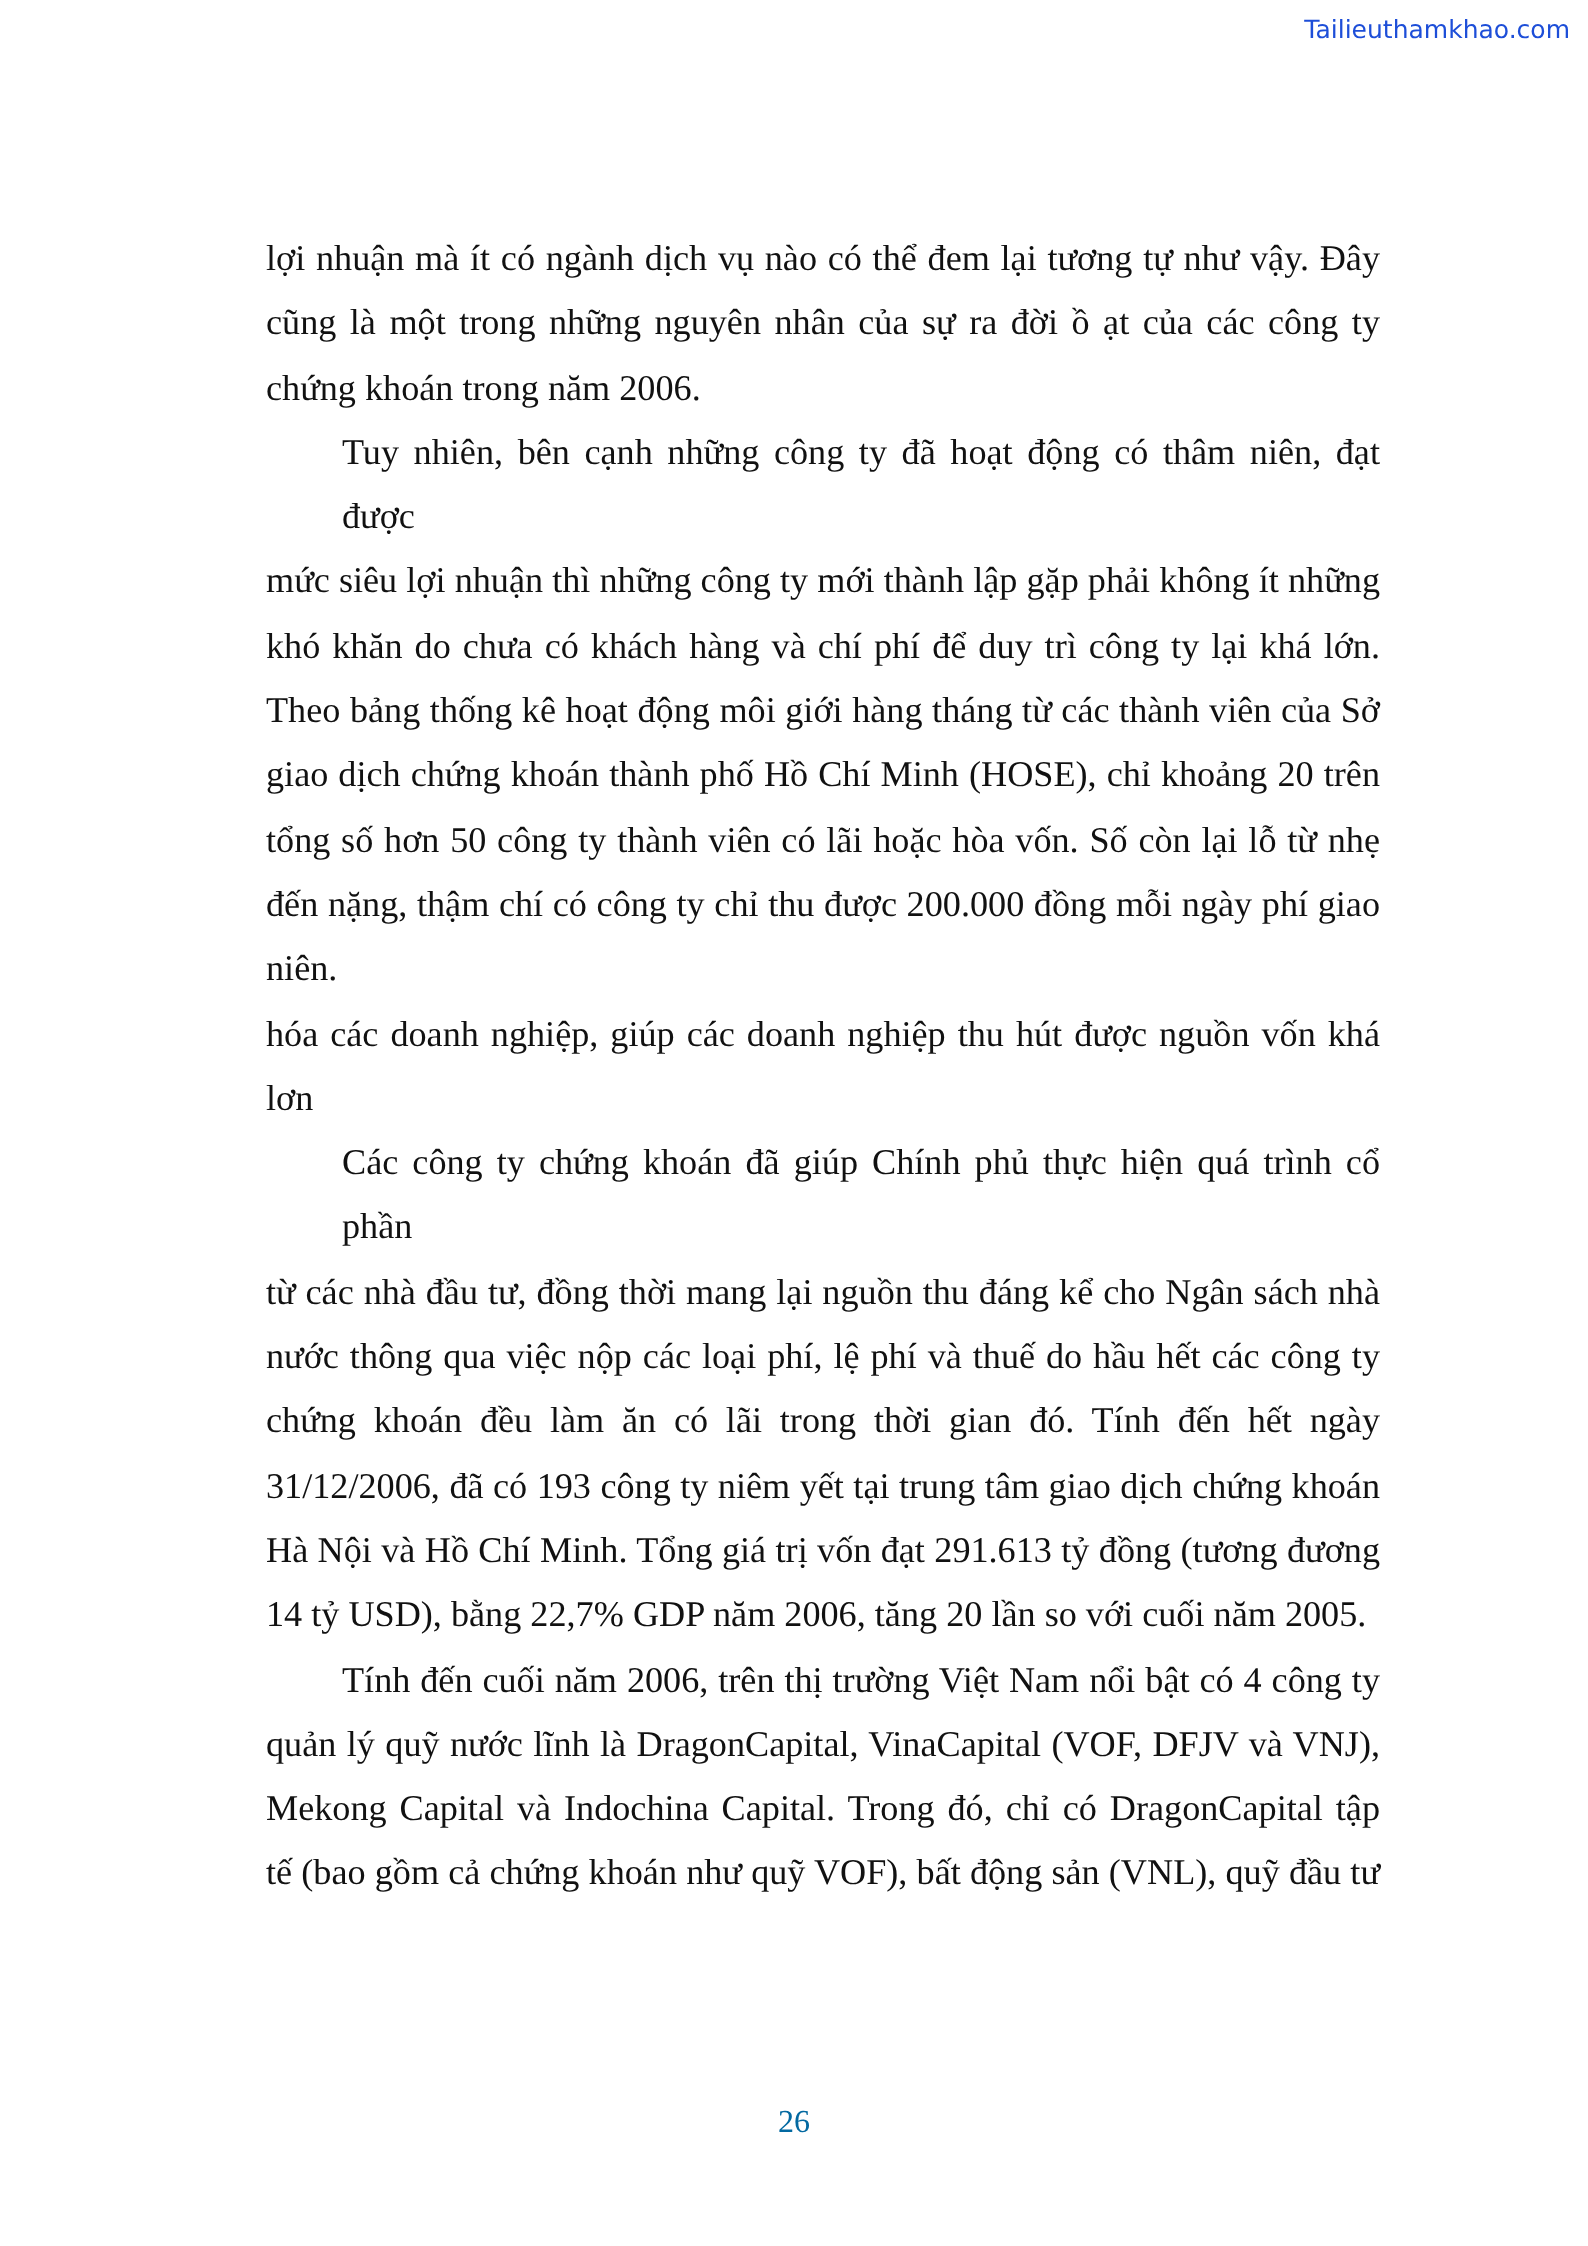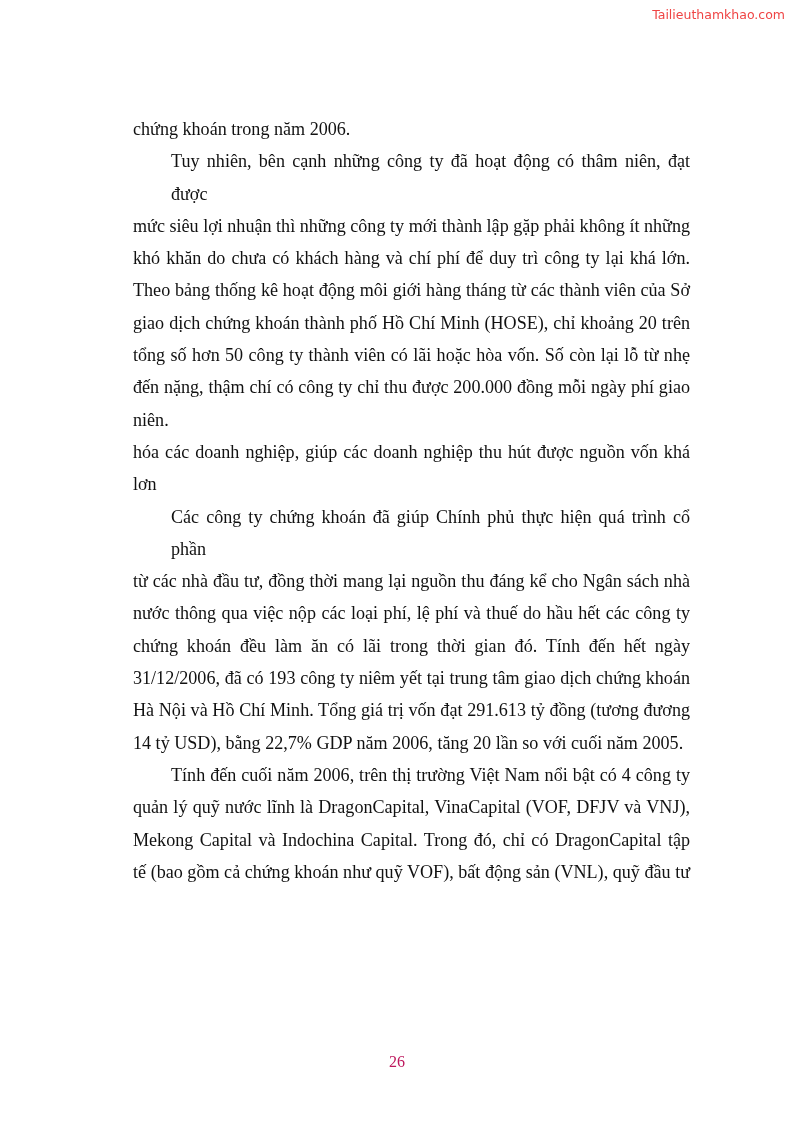--- a/index.html
+++ b/index.html
@@ -1,47 +1,49 @@
 <!DOCTYPE html>
 <html><head>
 <meta charset="utf-8">
 <style>
   html, body { margin: 0; padding: 0; background: #ffffff; }
   body { width: 794px; height: 1123px; position: relative; overflow: hidden; }
   .watermark {
     position: absolute; top: 7px; right: 9px;
     font-family: "DejaVu Sans", sans-serif; font-size: 12.5px;
-    color: #ef4444; letter-spacing: 0px;
+    color: #1d4ed8; letter-spacing: 0px;
   }
   .page {
     position: absolute; left: 133px; top: 113px; width: 557px;
     font-family: "Liberation Serif", serif; font-size: 18.1px;
     line-height: 32.3px; color: #111111;
   }
   .page p { margin: 0; text-align: justify; }
   .heading {
     font-weight: bold; font-style: italic; margin: 0;
   }
   .heading .num { display: inline-block; width: 48px; }
   .page-number {
     position: absolute; top: 1053px; left: 0; width: 794px; text-align: center;
-    font-family: "Liberation Serif", serif; font-size: 16px; color: #be185d;
+    font-family: "Liberation Serif", serif; font-size: 16px; color: #0369a1;
   }
   .line { display: block; text-align: justify; text-align-last: justify; }
   .line.end { text-align-last: left; }
   .line.ind { padding-left: 38px; }
 </style>
 </head>
 <body>
 
 <div class="watermark">Tailieuthamkhao.com</div>
 
 <div class="page">
 
   <p>
+    <span class="line">lợi nhuận mà ít có ngành dịch vụ nào có thể đem lại tương tự như vậy. Đây</span>
+    <span class="line">cũng là một trong những nguyên nhân của sự ra đời ồ ạt của các công ty</span>
     <span class="line end">chứng khoán trong năm 2006.</span>
   </p>
 
   <p>
     <span class="line ind">Tuy nhiên, bên cạnh những công ty đã hoạt động có thâm niên, đạt được</span>
     <span class="line">mức siêu lợi nhuận thì những công ty mới thành lập gặp phải không ít những</span>
     <span class="line">khó khăn do chưa có khách hàng và chí phí để duy trì công ty lại khá lớn.</span>
     <span class="line">Theo bảng thống kê hoạt động môi giới hàng tháng từ các thành viên của Sở</span>
     <span class="line">giao dịch chứng khoán thành phố Hồ Chí Minh (HOSE), chỉ khoảng 20 trên</span>
     <span class="line">tổng số hơn 50 công ty thành viên có lãi hoặc hòa vốn. Số còn lại lỗ từ nhẹ</span>

